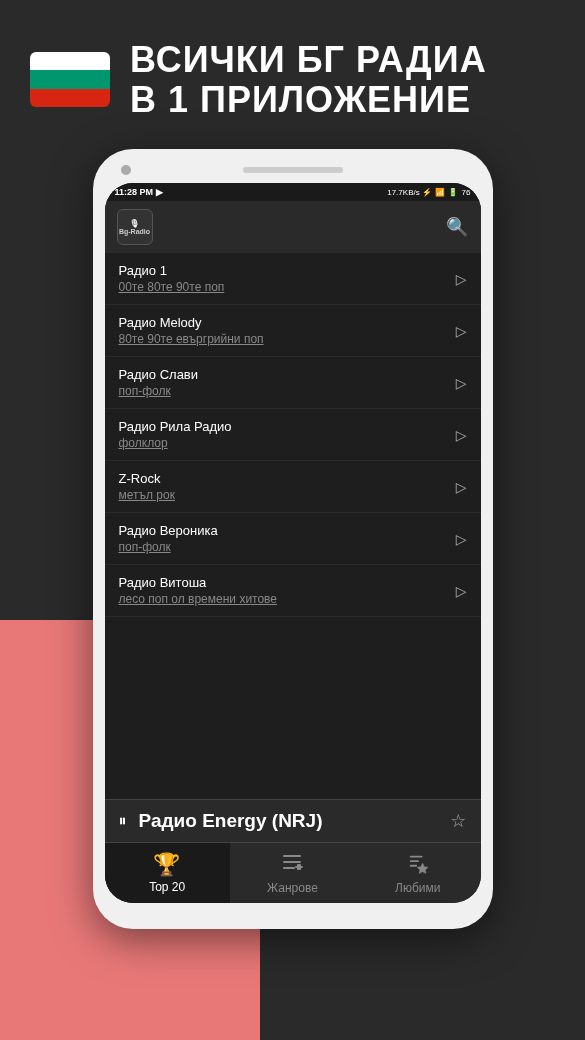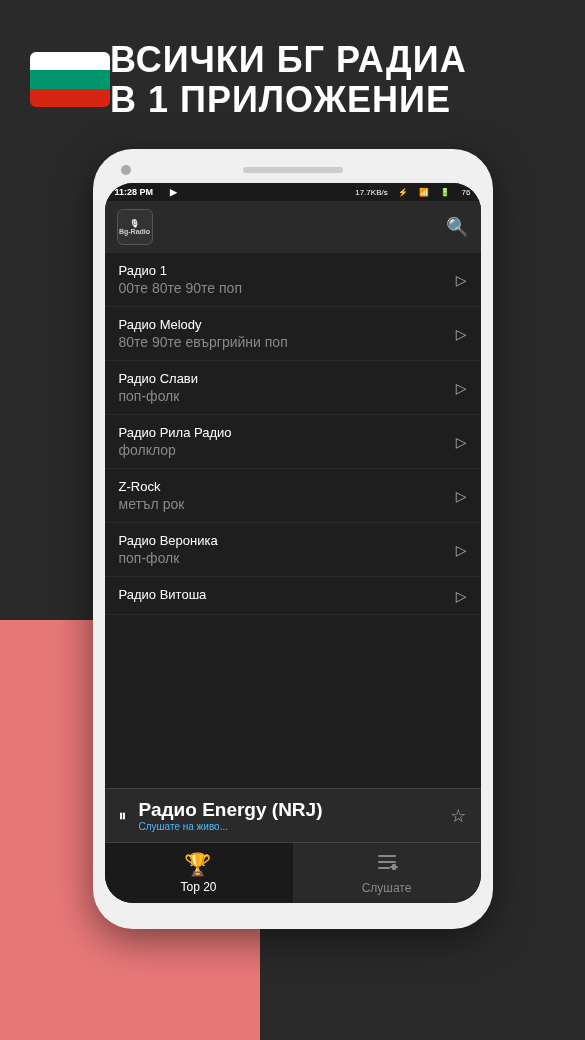--- a/index.html
+++ b/index.html
@@ -24,20 +24,21 @@
       z-index: 0;
     }
 
     
     .header {
       position: relative;
       z-index: 2;
       display: flex;
       align-items: center;
       padding: 40px 30px 20px 30px;
+      gap: 20px;
     }
 
     .flag {
       width: 80px;
       height: 55px;
       border-radius: 6px;
       overflow: hidden;
       flex-shrink: 0;
       display: flex;
       flex-direction: column;
@@ -109,22 +110,22 @@
     .status-bar {
       background: #1a1a1a;
       display: flex;
       justify-content: space-between;
       align-items: center;
       padding: 4px 10px;
       font-size: 9px;
       color: #ffffff;
       flex-shrink: 0;
     }
-    .status-left { font-weight: bold; display: flex; align-items: center; gap: 17px; }
-    .status-right { display: flex; align-items: center; gap: 11px; font-size: 8px; }
+    .status-left { font-weight: bold; display: flex; align-items: center; gap: 3px; }
+    .status-right { display: flex; align-items: center; gap: 3px; font-size: 8px; }
 
     
     .app-header {
       background: #2a2a2a;
       display: flex;
       align-items: center;
       justify-content: space-between;
       padding: 8px 12px;
       flex-shrink: 0;
     }
@@ -173,21 +174,22 @@
 
     .radio-info { flex: 1; }
     .radio-name {
       color: #ffffff;
       font-size: 13px;
       font-weight: 500;
       margin-bottom: 2px;
     }
     .radio-tags {
       color: #888;
-      font-size: 14px;
+      font-size: 12px;
+      text-decoration: underline;
     }
     .play-btn {
       color: #aaa;
       font-size: 14px;
       margin-left: 8px;
     }
 
     
     .now-playing {
       background: #2a2a2a;
@@ -346,31 +348,31 @@
           <div class="radio-info">
             <div class="radio-name">Радио Вероника</div>
             <div class="radio-tags">поп-фолк</div>
           </div>
           <div class="play-btn">▷</div>
         </div>
 
         <div class="radio-item">
           <div class="radio-info">
             <div class="radio-name">Радио Витоша</div>
+            <div class="radio-tags">лесо  поп  ол времени хитове</div>
           </div>
           <div class="play-btn">▷</div>
         </div>
 
       </div>
 
       <div class="now-playing">
         <div class="pause-btn">⏸</div>
         <div class="now-playing-info">
           <div class="now-playing-name">Радио Energy (NRJ)</div>
-          <div class="now-playing-sub">Слушате на живо...</div>
         </div>
         <div class="fav-btn">☆</div>
       </div>
 
       <div class="bottom-nav">
 
         <div class="nav-item active">
           <div class="nav-icon">🏆</div>
           <div class="nav-label">Top 20</div>
         </div>
@@ -378,21 +380,32 @@
         <div class="nav-item">
           <div class="nav-icon" style="color:#888;">
             <svg width="22" height="22" viewBox="0 0 22 22" fill="none">
               <rect x="2" y="4" width="18" height="2" rx="1" fill="#888"></rect>
               <rect x="2" y="10" width="18" height="2" rx="1" fill="#888"></rect>
               <rect x="2" y="16" width="12" height="2" rx="1" fill="#888"></rect>
               <rect x="16" y="13" width="4" height="6" rx="1" fill="#888"></rect>
               <rect x="14" y="15" width="8" height="2" rx="1" fill="#888"></rect>
             </svg>
           </div>
-          <div class="nav-label">Слушате</div>
-        </div>
-
+          <div class="nav-label">Жанрове</div>
+        </div>
+
+        <div class="nav-item">
+          <div class="nav-icon" style="color:#888; font-size:20px;">
+            <svg width="22" height="22" viewBox="0 0 24 24" fill="none">
+              <rect x="3" y="4" width="14" height="2" rx="1" fill="#888"></rect>
+              <rect x="3" y="9" width="10" height="2" rx="1" fill="#888"></rect>
+              <rect x="3" y="14" width="8" height="2" rx="1" fill="#888"></rect>
+              <path d="M17 12 L19 16 L23 16.5 L20 19.5 L20.8 23.5 L17 21.5 L13.2 23.5 L14 19.5 L11 16.5 L15 16 Z" fill="#888" stroke="#888" stroke-width="0.5"></path>
+            </svg>
+          </div>
+          <div class="nav-label">Любими</div>
+        </div>
 
       </div>
 
     </div>
   </div>
 </div>
 
 </body></html>

